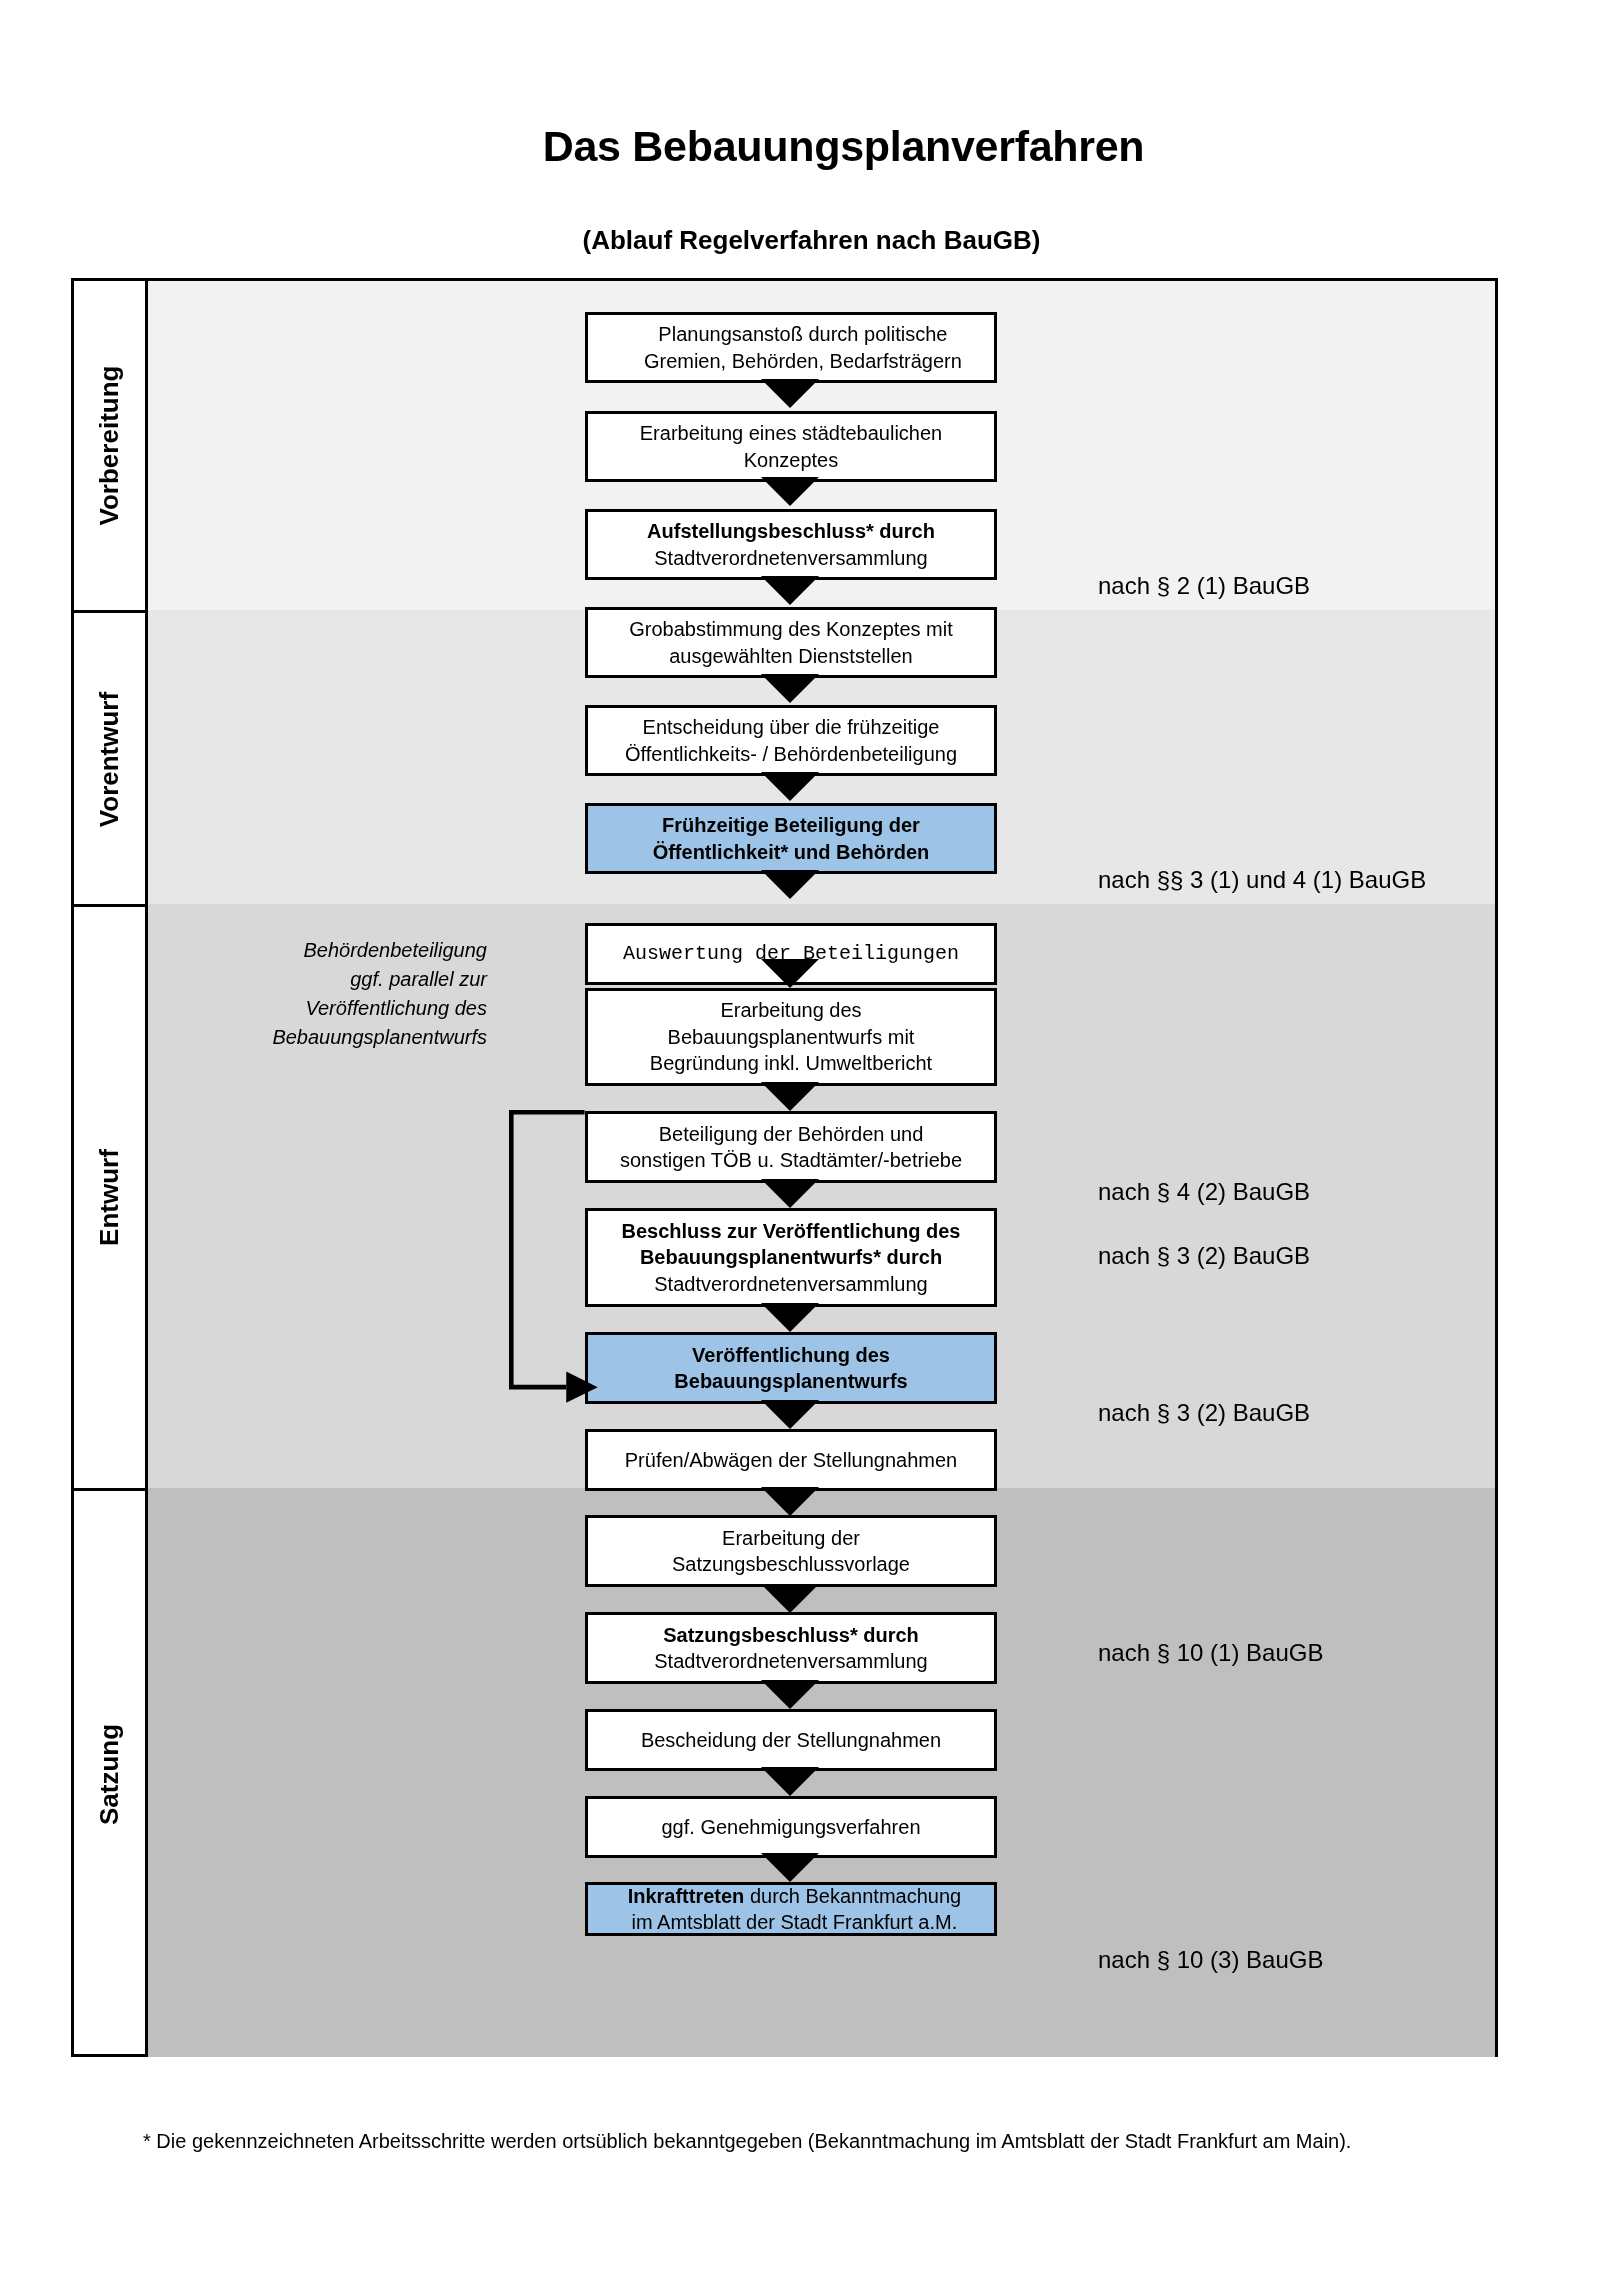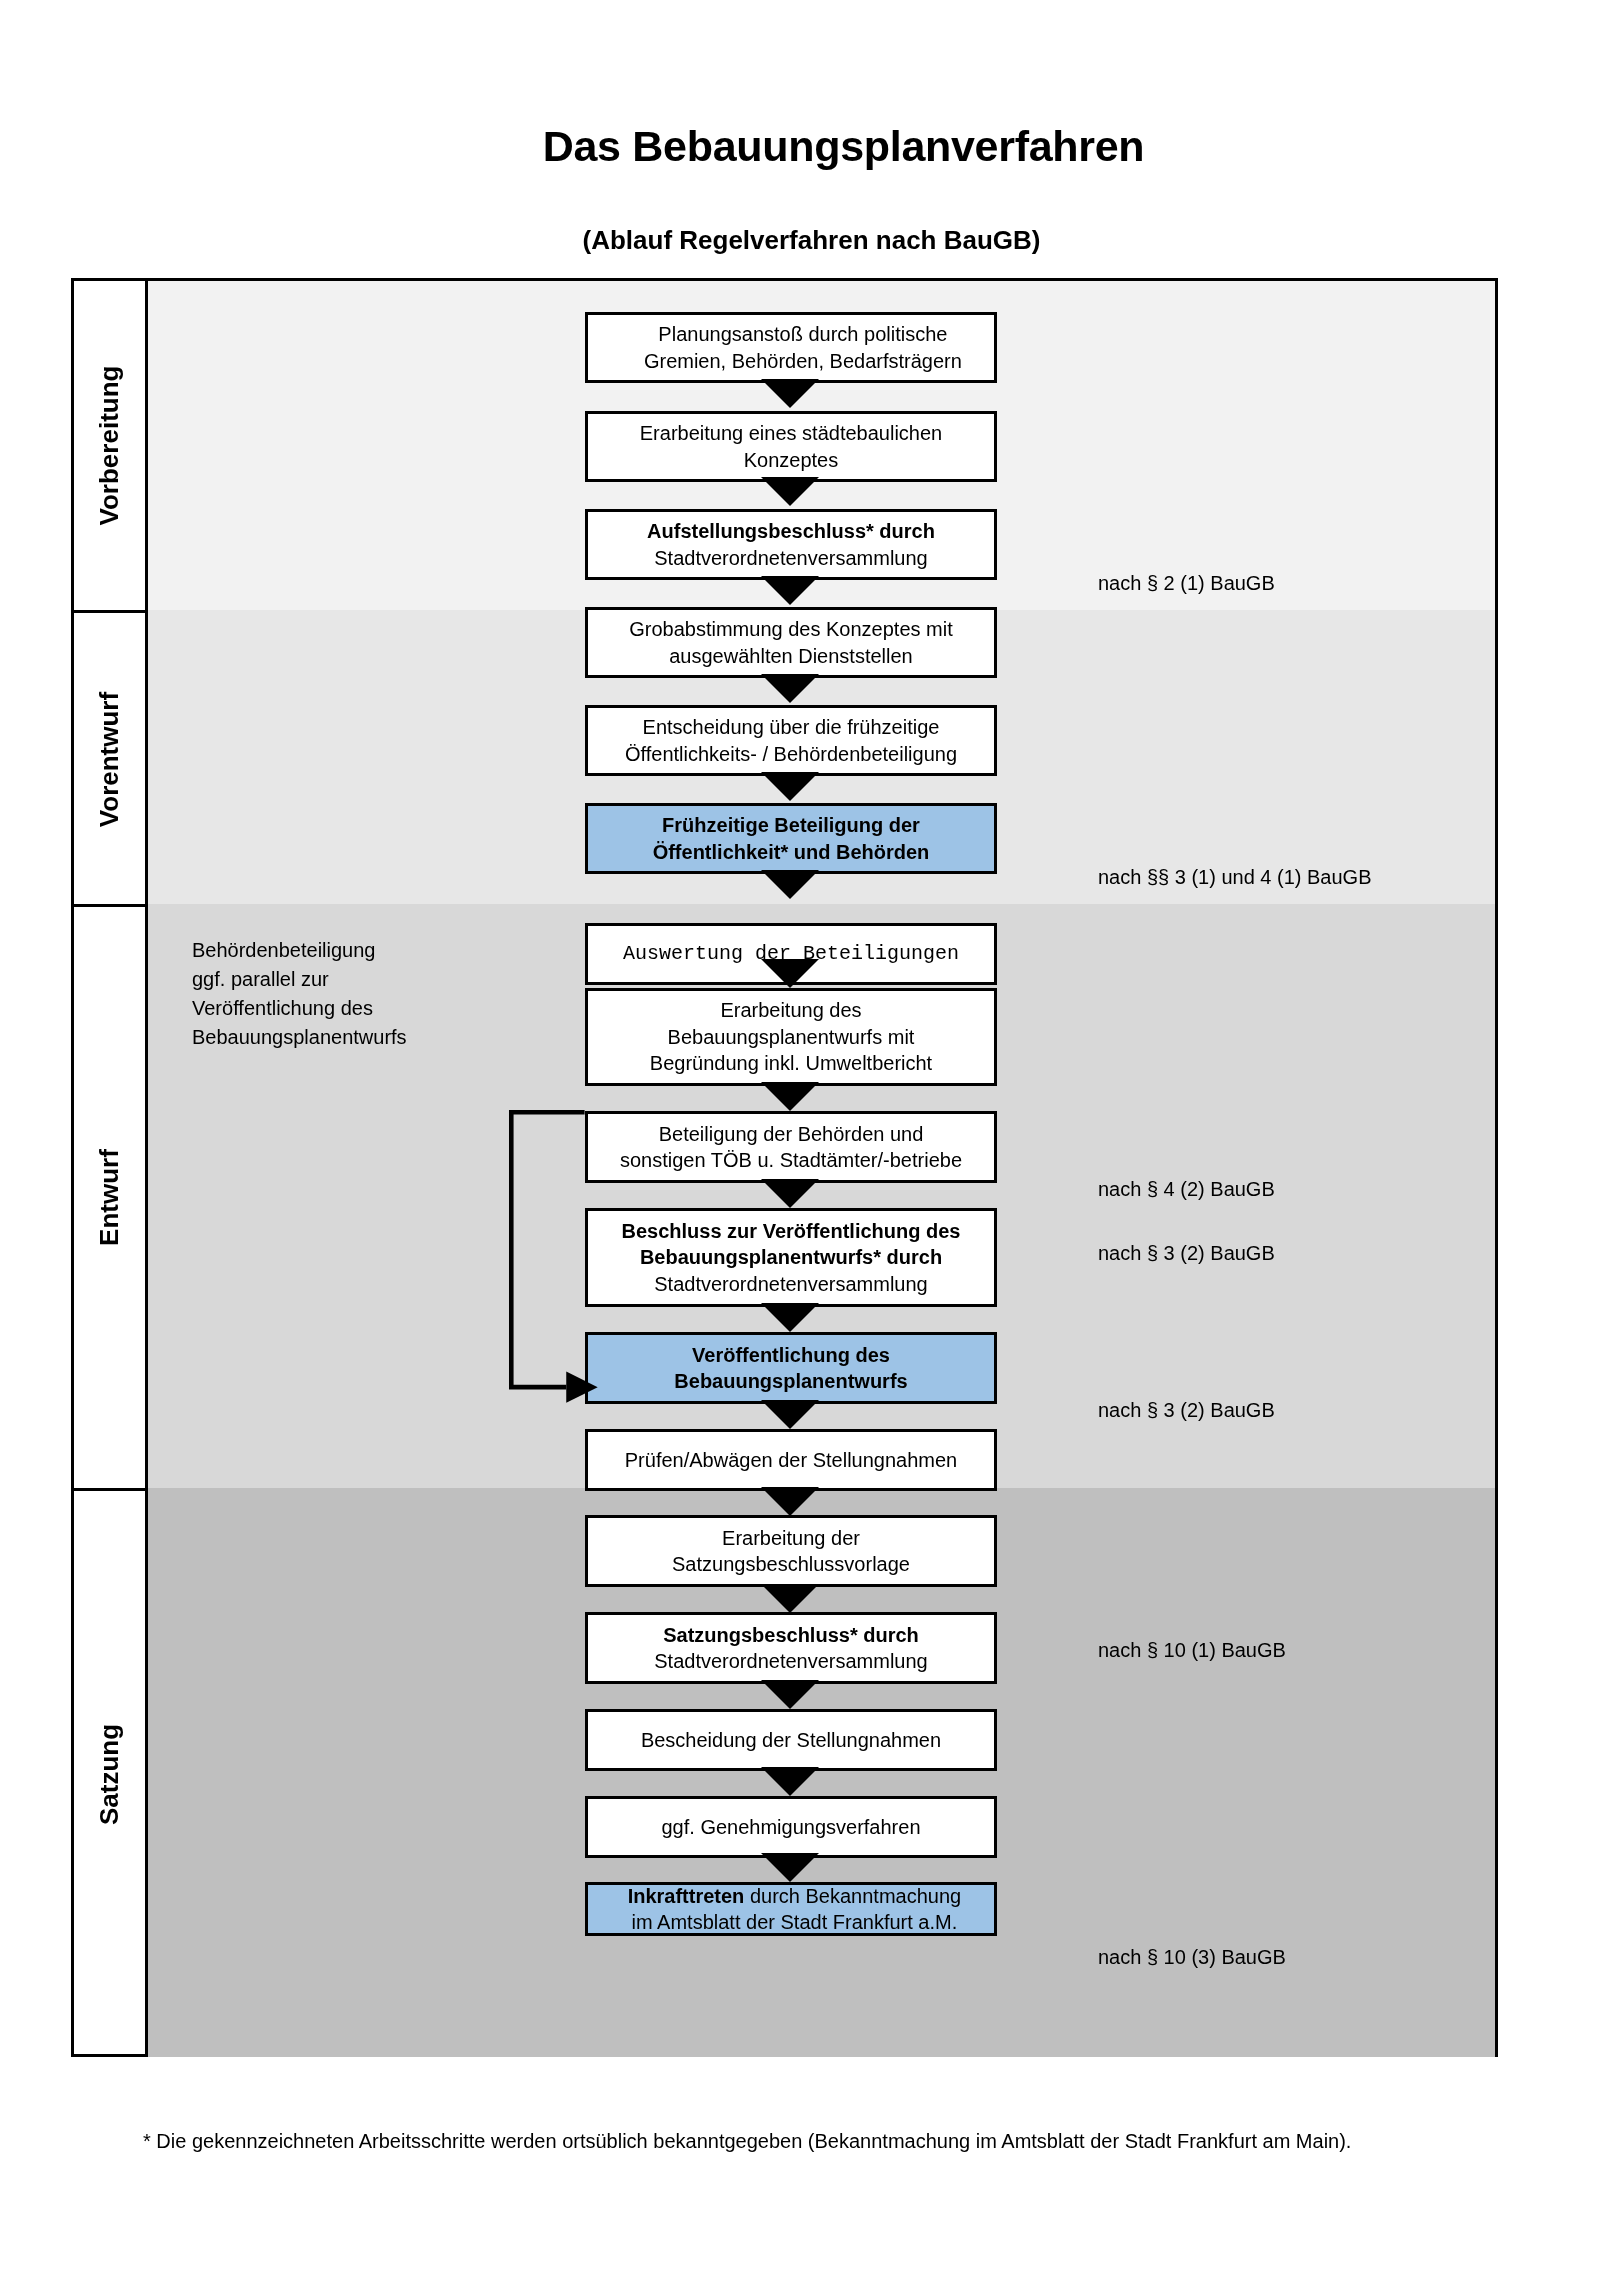--- a/index.html
+++ b/index.html
@@ -115,33 +115,34 @@
     border-left: 29.5px solid transparent;
     border-right: 29.5px solid transparent;
     border-top: 29px solid #000;
     z-index: 5;
   }
 
   
   .legal {
     position: absolute;
     left: 1024px;
-    font-size: 20px;
+    font-size: 24px;
     white-space: nowrap;
   }
 
   
   #sidenote {
     position: absolute;
     left: 118px;
     top: 1208px;
     width: 295px;
-    text-align: left;
+    text-align: right;
     font-size: 20px;
     line-height: 1.45;
+    font-style: italic;
   }
 
   
   #bracket { position: absolute; left: 0; top: 0; z-index: 6; }
 
   
   #footnote {
     position: absolute;
     left: 143px;
     top: 2126px;

